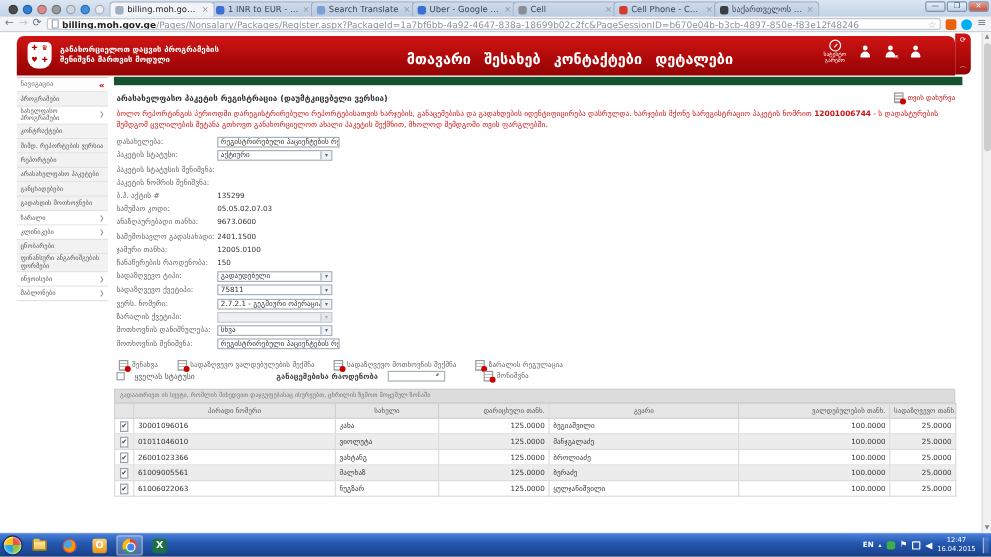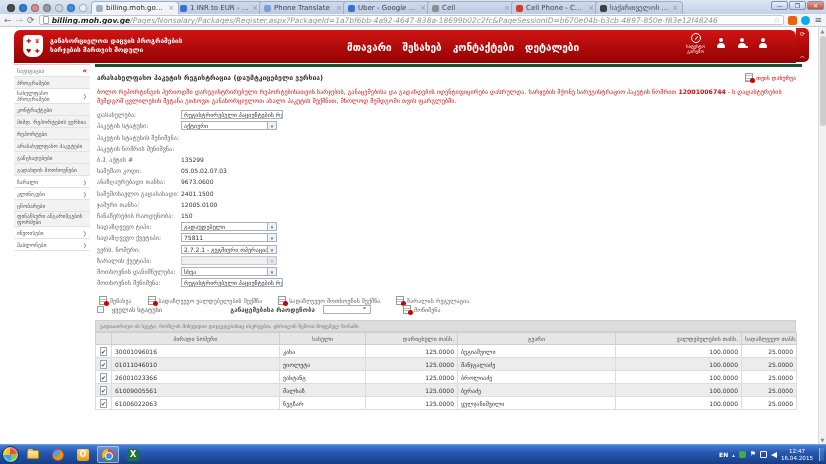--- a/index.html
+++ b/index.html
@@ -16,59 +16,59 @@
   .tab .lbl{overflow:hidden;text-overflow:ellipsis;flex:1;}
   .tab .x{color:#8a94a2;font-size:7px;flex:0 0 auto;}
   .winbtns{position:absolute;top:1px;right:2px;display:flex;gap:1px;z-index:9;}
   .winbtn{width:17px;height:9px;border:1px solid #7f93ad;border-radius:2px;background:linear-gradient(#e8f0fa,#c0d0e6);font-size:6px;line-height:7px;text-align:center;color:#345;}
   .winbtn.close{background:linear-gradient(#e89a8a,#c3523c);color:#fff;}
   .toolbar{position:absolute;top:14px;left:0;right:0;height:13px;background:#f1f3f6;border-bottom:1px solid #c2c9d2;display:flex;align-items:center;padding:0 4px;gap:4px;}
   .navbtn{font-size:9px;line-height:10px;color:#6b7684;}
   .navbtn.fwd{color:#b6bec8;}
   .omnibox{flex:1;height:10px;border:1px solid #c2c8d0;border-radius:2px;background:#fff;display:flex;align-items:center;padding:0 3px;gap:3px;overflow:hidden;}
   .doc-ico{width:6px;height:8px;background:#fff;border:1px solid #9aa7b5;border-radius:1px;flex:0 0 auto;}
-  .url{font-size:7.5px;color:#222;white-space:nowrap;overflow:hidden;font-style:italic;}
+  .url{font-size:7.5px;color:#222;white-space:nowrap;overflow:hidden;}
   .url span{color:#8a939e;}
   .star{margin-left:auto;color:#aab3bd;font-size:8px;flex:0 0 auto;}
   .ext{width:9px;height:9px;border-radius:2px;flex:0 0 auto;}
   .menu-ico{color:#5a636e;font-size:9px;line-height:9px;}
 
   
   .viewport{position:absolute;top:27px;left:0;right:0;bottom:20px;background:#fff;overflow:hidden;}
   .vscroll{position:absolute;top:0;right:0;bottom:0;width:8px;background:#f1f1f1;border-left:1px solid #ddd;z-index:8;}
   .vscroll .arr{height:8px;font-size:5px;color:#888;text-align:center;line-height:8px;}
   .vscroll .thumb{position:absolute;top:9px;left:1px;width:6px;height:90px;background:#cdcdcd;border-radius:3px;}
   .vscroll .arr.bot{position:absolute;bottom:0;left:0;right:0;}
 
   
   .site-header{position:absolute;top:3px;left:14px;width:782px;height:33px;background:linear-gradient(#d01414,#940202);border-radius:6px 6px 0 0;color:#fff;}
   .logo{position:absolute;left:9px;top:5px;width:20px;height:22px;background:#fff;border-radius:4px 4px 8px 8px;display:grid;grid-template-columns:1fr 1fr;grid-template-rows:1fr 1fr;padding:2px;gap:1px;}
   .logo i{display:block;color:#b00;font-size:6px;line-height:7px;text-align:center;font-style:normal;}
   .site-title{position:absolute;left:36px;top:7px;font-size:6.5px;font-weight:bold;line-height:9px;white-space:nowrap;}
-  .site-nav{position:absolute;left:333px;top:12px;display:flex;gap:11px;font-size:10px;font-weight:bold;}
+  .site-nav{position:absolute;left:325px;top:12px;display:flex;gap:11px;font-size:12px;font-weight:bold;}
   .hdr-right{position:absolute;right:28px;top:3px;display:flex;align-items:center;gap:10px;}
   .env{display:flex;flex-direction:column;align-items:center;font-size:4.5px;line-height:5px;}
   .gauge{width:10px;height:10px;border:1px solid #fff;border-radius:50%;position:relative;margin-bottom:1px;}
   .gauge:after{content:"";position:absolute;left:4px;top:2px;width:1px;height:4px;background:#fff;transform:rotate(40deg);}
   .person{position:relative;width:11px;height:11px;}
   .person:before{content:"";position:absolute;left:3.5px;top:0;width:4px;height:4px;border-radius:50%;background:#fff;}
   .person:after{content:"";position:absolute;left:1.5px;top:4.5px;width:8px;height:5px;border-radius:4px 4px 1px 1px;background:#fff;}
   .person .badge{position:absolute;right:-2px;bottom:0;width:4px;height:4px;background:#eee;border:1px solid #b00;font-size:3px;}
   .red-flap{position:absolute;top:1px;left:796px;width:13px;height:34px;background:linear-gradient(#d01414,#940202);border-radius:0 5px 5px 0;color:#fff;display:flex;flex-direction:column;align-items:center;justify-content:space-between;padding:3px 0;font-size:6px;line-height:6px;}
 
   
   .sidebar{position:absolute;top:37px;left:14px;width:76px;border-top:1px solid #e9c4c4;}
   .side-head{height:12px;display:flex;align-items:center;justify-content:space-between;padding:0 3px;background:#fdfdfd;border-bottom:1px solid #e2e2e2;font-size:5.8px;color:#777;}
   .collapse{color:#b00;font-weight:bold;font-size:7px;}
   .side-item{min-height:12px;display:flex;align-items:center;justify-content:space-between;padding:1px 3px;background:#f2f2f2;border-bottom:1px solid #e2e2e2;font-size:5.4px;color:#555;line-height:6px;}
   .side-item.white{background:#fff;}
   .side-item .arrow{color:#999;font-size:5px;flex:0 0 auto;margin-left:2px;}
 
   
-  .main{position:absolute;top:37px;left:95px;width:707px;border-top:3px solid #14532d;padding-top:4px;}
+  .main{position:absolute;top:37px;left:95px;width:707px;border-top:7px solid #14532d;padding-top:4px;}
   .page-title-row{display:flex;align-items:center;justify-content:space-between;padding:2px 6px 4px 2px;}
   .page-title{font-size:6.8px;font-weight:bold;color:#333;}
   .month-link{display:flex;align-items:center;gap:3px;font-size:5.8px;color:#b00;}
   .mini-doc{width:8px;height:9px;border:1px solid #999;background:repeating-linear-gradient(#fff 0 1.5px,#bbb 1.5px 2.5px);position:relative;}
   .mini-doc:after{content:"";position:absolute;right:-3px;bottom:-2px;width:5px;height:5px;border-radius:50%;background:#c00;}
   .warning{font-size:6.2px;line-height:8.6px;color:#cc1111;padding:2px 10px 4px 2px;}
   .warning b{font-weight:bold;}
   .form{padding-left:2px;}
   .form-row{display:flex;align-items:center;height:11.2px;font-size:6.2px;color:#666;}
   .form-label{width:84px;flex:0 0 auto;}
@@ -157,21 +157,21 @@
       </div>
 
       <div class="tab">
         <span class="fav" style="background: rgb(59, 111, 212);"></span>
         <span class="lbl">1 INR to EUR - Google Se…</span>
         <span class="x">×</span>
       </div>
 
       <div class="tab">
         <span class="fav" style="background: rgb(122, 160, 212);"></span>
-        <span class="lbl">Phone Translate</span>
+        <span class="lbl">Search Translate</span>
         <span class="x">×</span>
       </div>
 
       <div class="tab">
         <span class="fav" style="background: rgb(59, 111, 212);"></span>
         <span class="lbl">Uber - Google Search</span>
         <span class="x">×</span>
       </div>
 
       <div class="tab">
@@ -217,21 +217,21 @@
 
     <div class="site-header">
       <div class="logo">
         <i>✚</i>
         <i>♛</i>
         <i>♥</i>
         <i>✚</i>
       </div>
       <div class="site-title">
         <div>განახორციელოთ დაცვის პროგრამების</div>
-        <div>ხარჯების მართვის მოდული</div>
+        <div>შენიშვნა მართვის მოდული</div>
       </div>
       <div class="site-nav">
 
           <span>მთავარი</span>
 
           <span>შესახებ</span>
 
           <span>კონტაქტები</span>
 
           <span>დეტალები</span>

